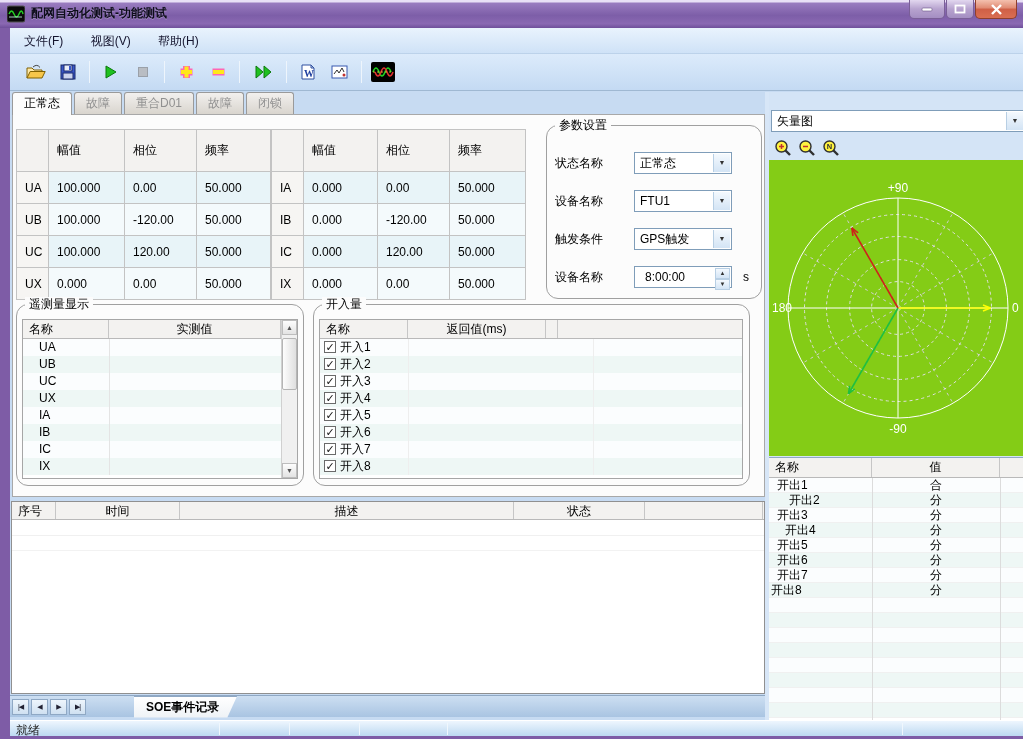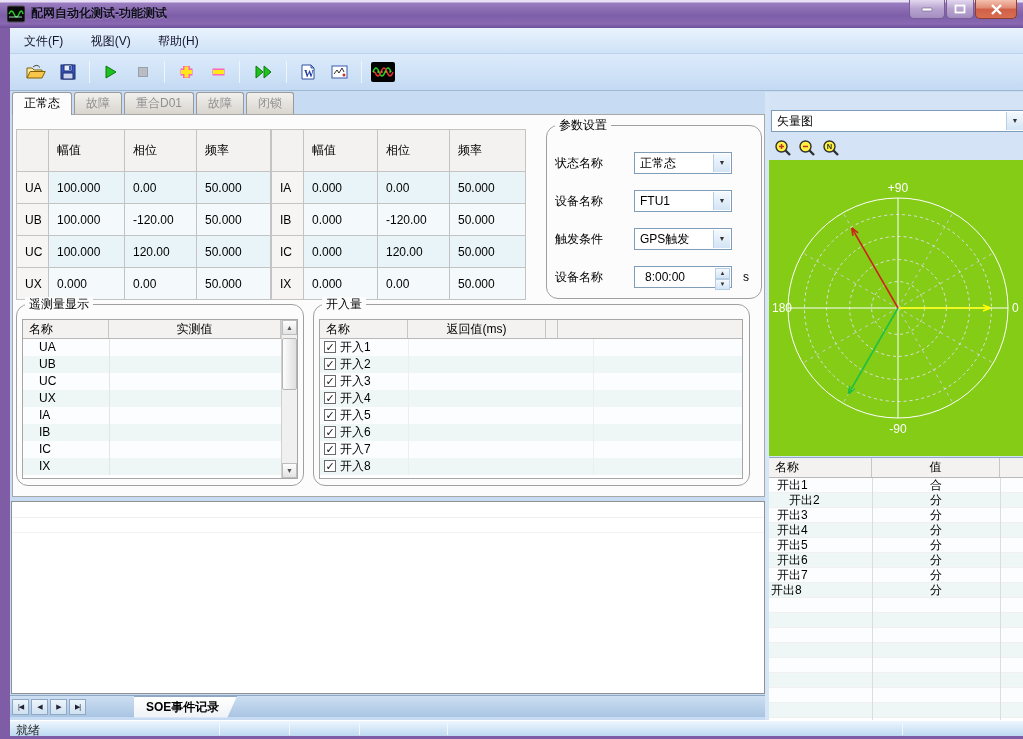--- a/index.html
+++ b/index.html
@@ -409,20 +409,27 @@
           <div class="lrow stripe1">
               <div class="c" style="width:88px"><span class="cb">✓</span><span>开入8</span></div>
               <div class="c" style="width:186px;border-left:1px solid #eee"></div>
               <div class="c" style="width:150px;border-left:1px solid #eee"></div>
             </div>
         </div>
       </div>
     </div>
 
     <div class="eventpane">
+      <div class="lhead">
+        <div class="hc" style="width:44px">序号</div>
+        <div class="hc center" style="width:124px">时间</div>
+        <div class="hc center" style="width:334px">描述</div>
+        <div class="hc center" style="width:131px">状态</div>
+        <div class="hc" style="width:118px"></div>
+      </div>
       <div style="height:16px;border-bottom:1px solid #f0f0f0"></div>
       <div style="height:15px;border-bottom:1px solid #f2f2f2"></div>
     </div>
 
     <div class="bstrip">
       <span class="navb">|◀</span>
       <span class="navb">◀</span>
       <span class="navb">▶</span>
       <span class="navb">▶|</span>
       <span class="soetab">SOE事件记录</span>
@@ -507,21 +514,21 @@
             </div>
             <div class="lrow stripe1" style="border-bottom: 1px solid rgb(240, 240, 240);">
               <div class="c" style="width: 103px; padding-left: 20px;">开出2</div>
               <div class="c center" style="width: 128px;">分</div>
             </div>
             <div class="lrow stripe0" style="border-bottom: 1px solid rgb(240, 240, 240);">
               <div class="c" style="width: 103px; padding-left: 8px;">开出3</div>
               <div class="c center" style="width: 128px;">分</div>
             </div>
             <div class="lrow stripe1" style="border-bottom: 1px solid rgb(240, 240, 240);">
-              <div class="c" style="width: 103px; padding-left: 8px;">开出4</div>
+              <div class="c" style="width: 103px; padding-left: 16px;">开出4</div>
               <div class="c center" style="width: 128px;">分</div>
             </div>
             <div class="lrow stripe0" style="border-bottom: 1px solid rgb(240, 240, 240);">
               <div class="c" style="width: 103px; padding-left: 8px;">开出5</div>
               <div class="c center" style="width: 128px;">分</div>
             </div>
             <div class="lrow stripe1" style="border-bottom: 1px solid rgb(240, 240, 240);">
               <div class="c" style="width: 103px; padding-left: 8px;">开出6</div>
               <div class="c center" style="width: 128px;">分</div>
             </div>

